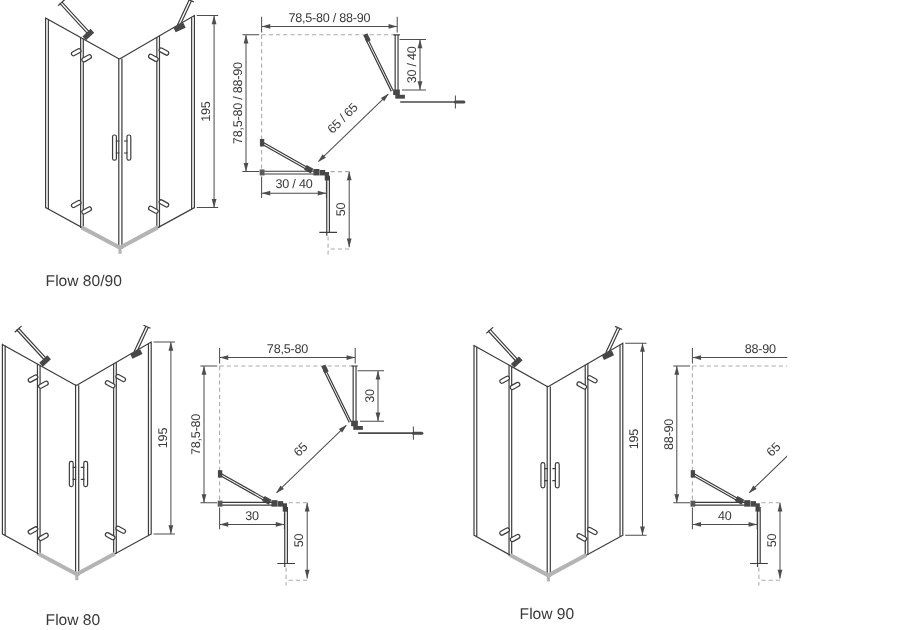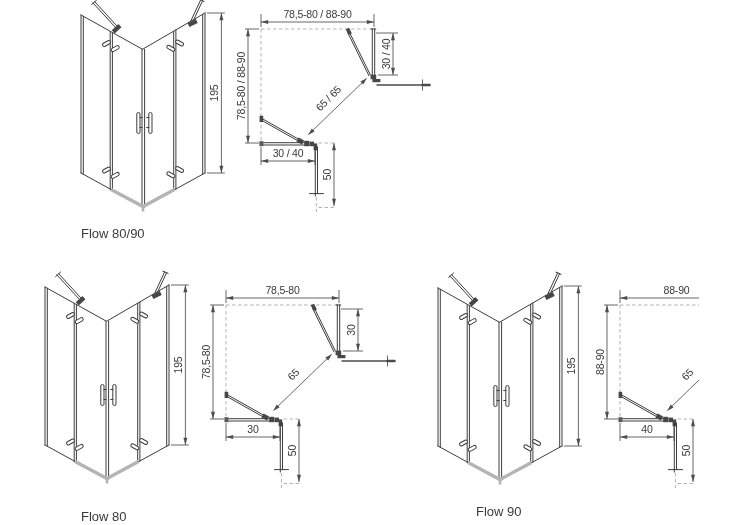--- a/index.html
+++ b/index.html
@@ -1,16 +1,16 @@
 <!DOCTYPE html>
 <html><head>
 <meta charset="utf-8">
 <style>
   html,body{margin:0;padding:0;background:#ffffff;}
-  #canvas{position:relative;width:656px;height:525px;background:#ffffff;overflow:hidden;padding-left:43px;}
+  #canvas{position:relative;width:656px;height:525px;background:#ffffff;overflow:hidden;}
   svg{display:block;}
   .ln{stroke:#3d3d3d;stroke-width:1;fill:none;stroke-linecap:square;}
   .dim{stroke:#4d4d4d;stroke-width:0.85;fill:none;}
   .dash{stroke:#ababab;stroke-width:0.9;fill:none;stroke-dasharray:3.5 2.5;}
   .pill{stroke:#3d3d3d;stroke-width:1;fill:#ffffff;}
   .bar{stroke:#4a4a4a;stroke-width:1.4;fill:none;}
   .stub{stroke:#4a4a4a;stroke-width:2.6;fill:none;stroke-linecap:round;}
   text{font-family:"Liberation Sans",sans-serif;fill:#3a3a3a;}
   .dimtxt{font-size:10.5px;letter-spacing:-0.2px;}
   .lbl{font-size:13px;}

